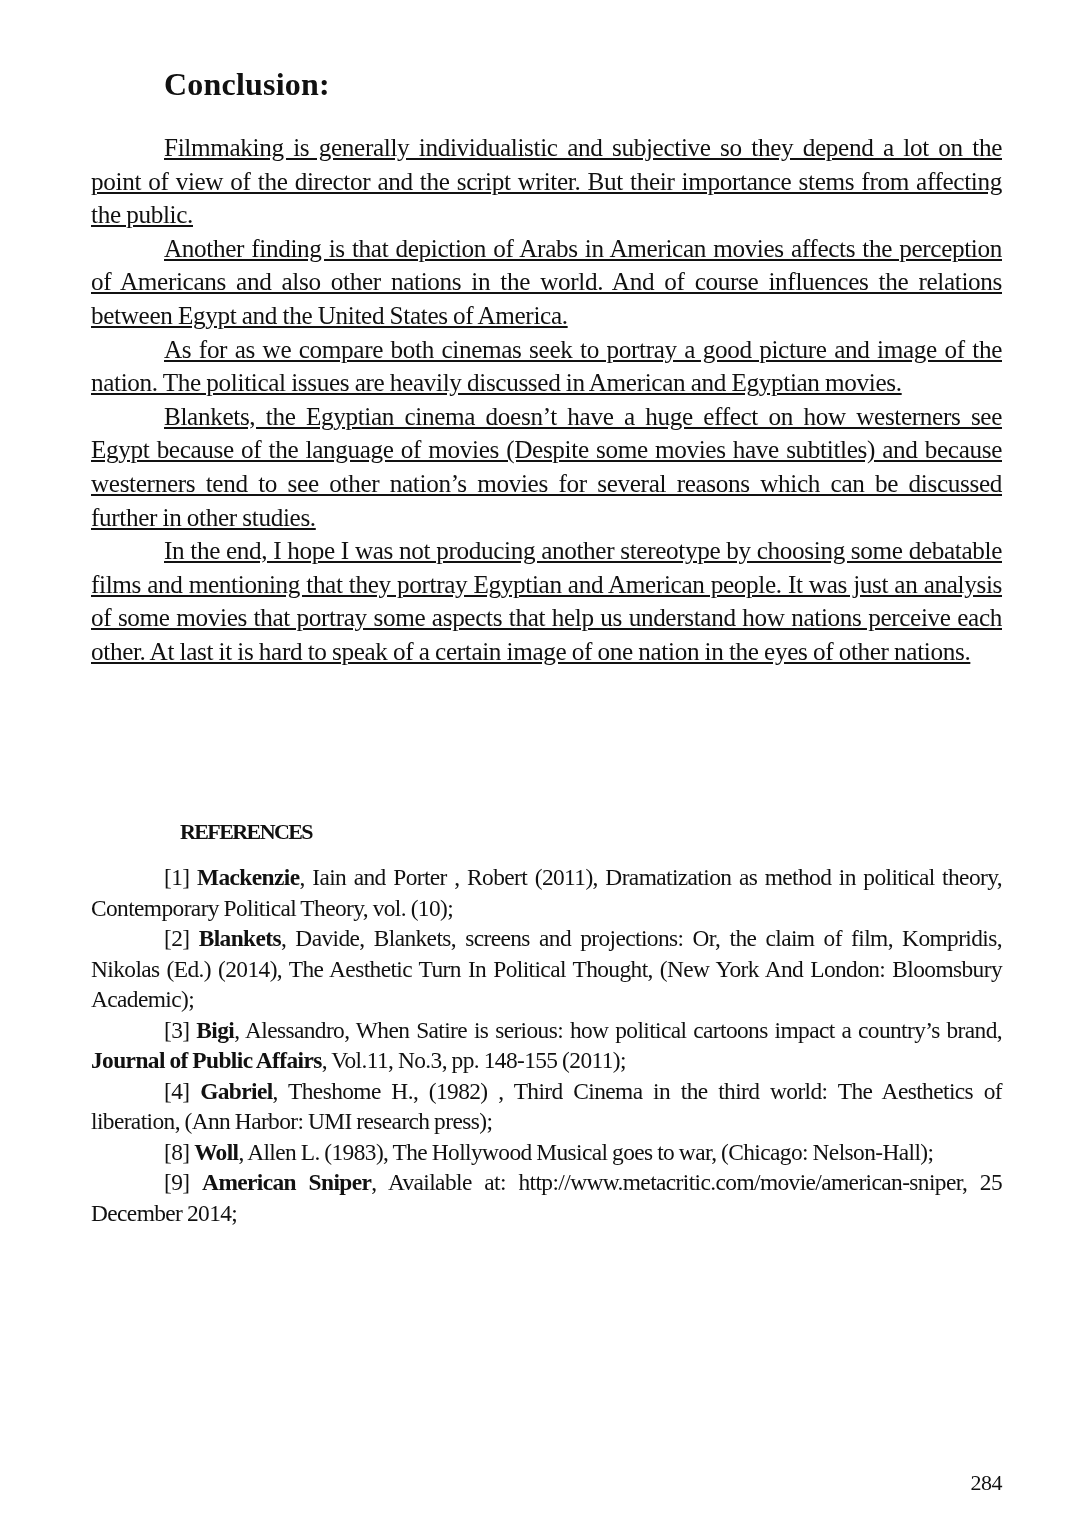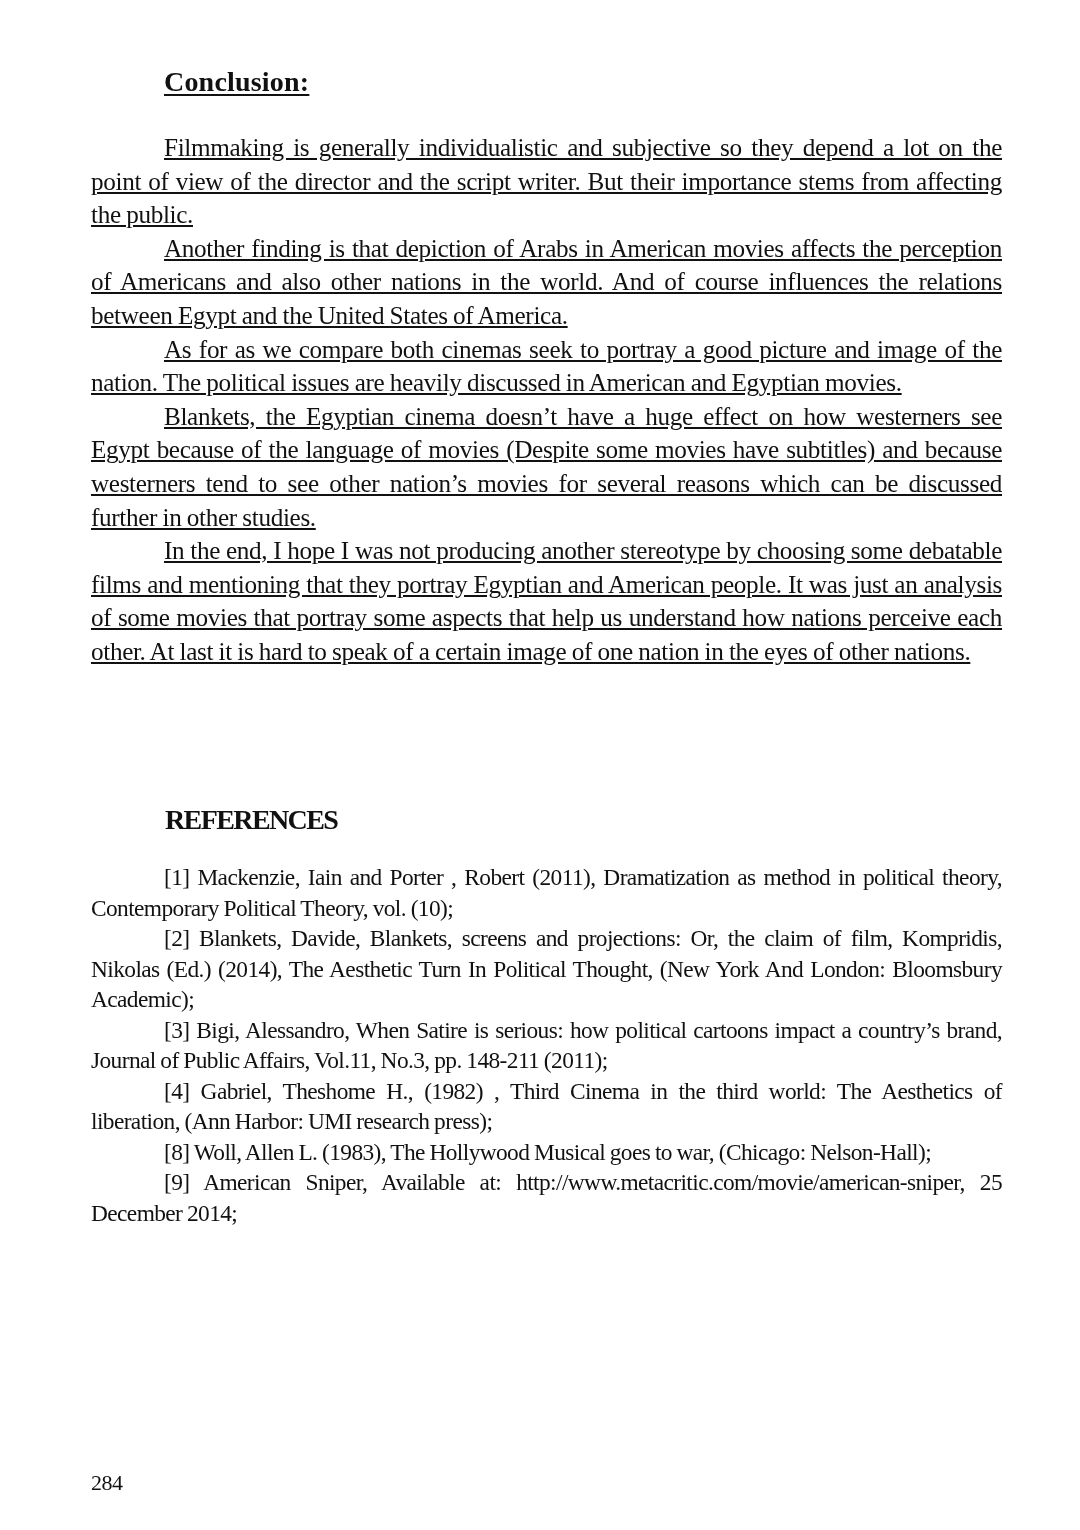--- a/index.html
+++ b/index.html
@@ -18,23 +18,22 @@
   .page {
     position: absolute;
     left: 91px;
     top: 0;
     width: 911px;
   }
   .heading {
     position: absolute;
     left: 73px;
     top: 66px;
-    font-size: 28px;
+    font-size: 32px;
     font-weight: bold;
-    text-decoration: underline;
     text-underline-offset: 3px;
     text-decoration-thickness: 2px;
     letter-spacing: 0.2px;
     margin: 0;
   }
   .body-text {
     position: absolute;
     left: 0;
     top: 131px;
     width: 911px;
@@ -47,49 +46,49 @@
   }
   .body-text p {
     margin: 0;
     text-indent: 73px;
     text-align: justify;
   }
   .ref-heading {
     position: absolute;
     left: 73px;
     top: 803px;
-    font-size: 28px;
+    font-size: 22px;
     font-weight: bold;
     letter-spacing: -1.6px;
-    margin: 1px;
+    margin: 16px;
   }
   .refs {
     position: absolute;
     left: 0;
     top: 862px;
     width: 911px;
     font-size: 23.4px;
     line-height: 30.5px;
     letter-spacing: -0.6px;
     word-spacing: -0.6px;
   }
   .refs p {
     margin: 0;
     text-indent: 73px;
     text-align: justify;
   }
   .refs b {
-    font-weight: normal;
+    font-weight: bold;
   }
   .page-number {
     position: absolute;
     left: 0;
     top: 1470px;
     width: 911px;
-    text-align: left;
+    text-align: right;
     font-size: 22px;
     letter-spacing: -0.5px;
   }
 </style>
 </head>
 <body>
 
 <div class="page">
   <h2 class="heading">Conclusion:</h2>
 
@@ -99,20 +98,20 @@
     <p>As for as we compare both cinemas seek to portray a good picture and image of the nation. The political issues are heavily discussed in American and Egyptian movies.</p>
     <p>Blankets, the Egyptian cinema doesn’t have a huge effect on how westerners see Egypt because of the language of movies (Despite some movies have subtitles) and because westerners tend to see other nation’s movies for several reasons which can be discussed further in other studies.</p>
     <p>In the end, I hope I was not producing another stereotype by choosing some debatable films and mentioning that they portray Egyptian and American people. It was just an analysis of some movies that portray some aspects that help us understand how nations perceive each other. At last it is hard to speak of a certain image of one nation in the eyes of other nations.</p>
   </div>
 
   <h3 class="ref-heading">REFERENCES</h3>
 
   <div class="refs">
     <p><span>[1] </span><b>Mackenzie</b><span>, Iain and Porter , Robert (2011), Dramatization as method in political theory, Contemporary Political Theory, vol. (10);</span></p>
     <p><span>[2] </span><b>Blankets</b><span>, Davide, Blankets, screens and projections: Or, the claim of film, Kompridis, Nikolas (Ed.) (2014), The Aesthetic Turn In Political Thought, (New York And London: Bloomsbury Academic);</span></p>
-    <p><span>[3] </span><b>Bigi</b><span>, Alessandro, When Satire is serious: how political cartoons impact a country’s brand, </span><b>Journal of Public Affairs</b><span>, Vol.11, No.3, pp. 148-211 (2011);</span></p>
+    <p><span>[3] </span><b>Bigi</b><span>, Alessandro, When Satire is serious: how political cartoons impact a country’s brand, </span><b>Journal of Public Affairs</b><span>, Vol.11, No.3, pp. 148-155 (2011);</span></p>
     <p><span>[4] </span><b>Gabriel</b><span>, Theshome H., (1982) , Third Cinema in the third world: The Aesthetics of liberation, (Ann Harbor: UMI research press);</span></p>
     <p><span>[8] </span><b>Woll</b><span>, Allen L. (1983), The Hollywood Musical goes to war, (Chicago: Nelson-Hall);</span></p>
     <p><span>[9] </span><b>American Sniper</b><span>, Available at: http://www.metacritic.com/movie/american-sniper, 25 December 2014;</span></p>
   </div>
 
   <div class="page-number">284</div>
 </div>
 
 </body></html>

